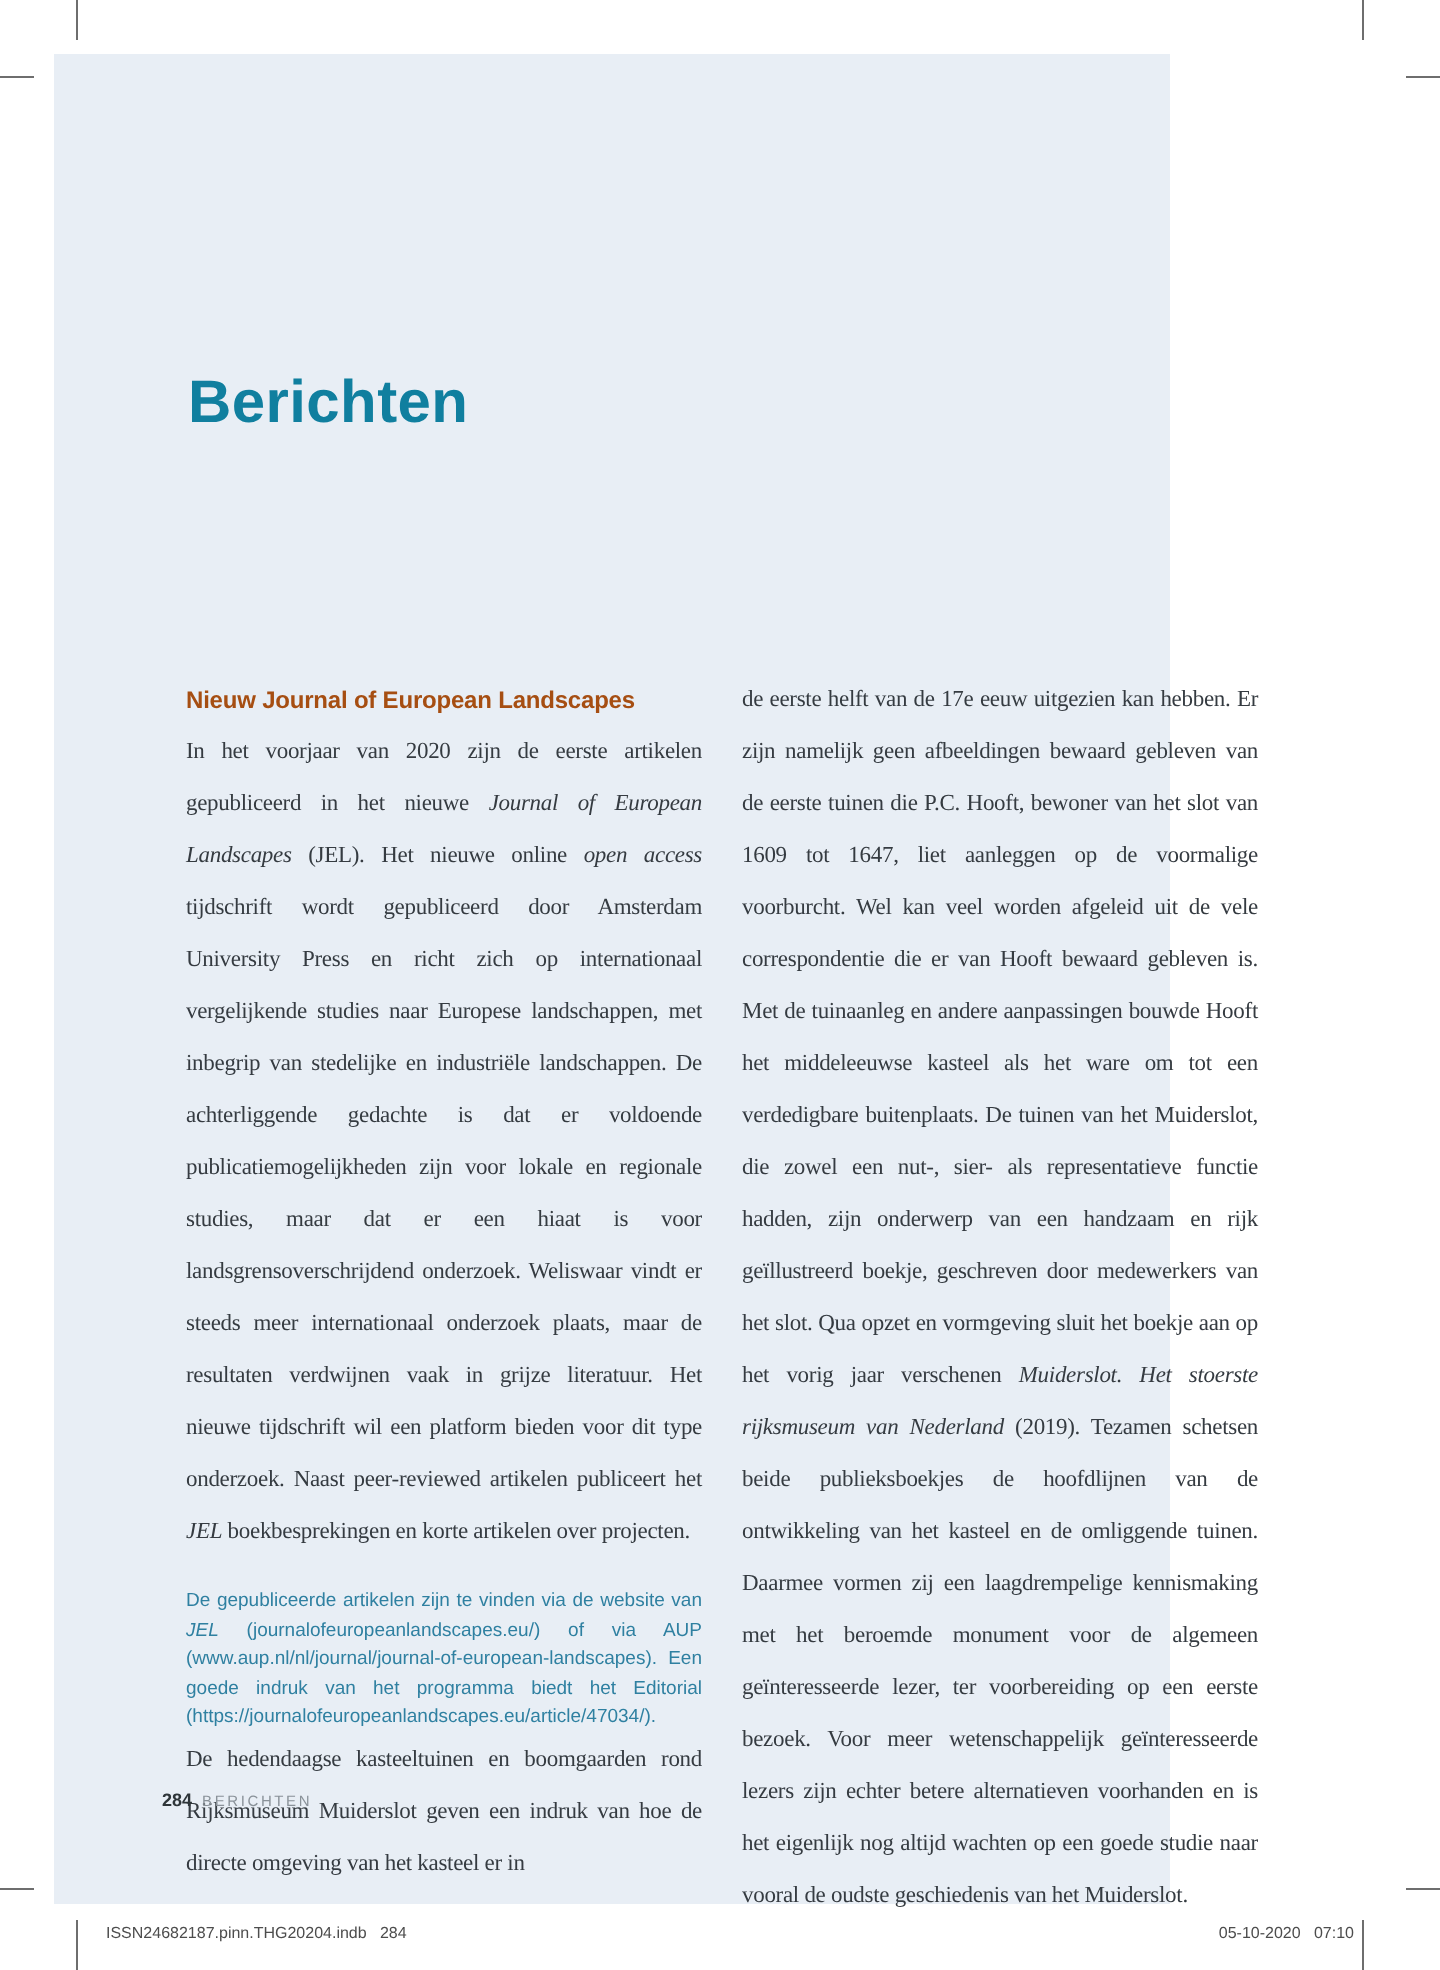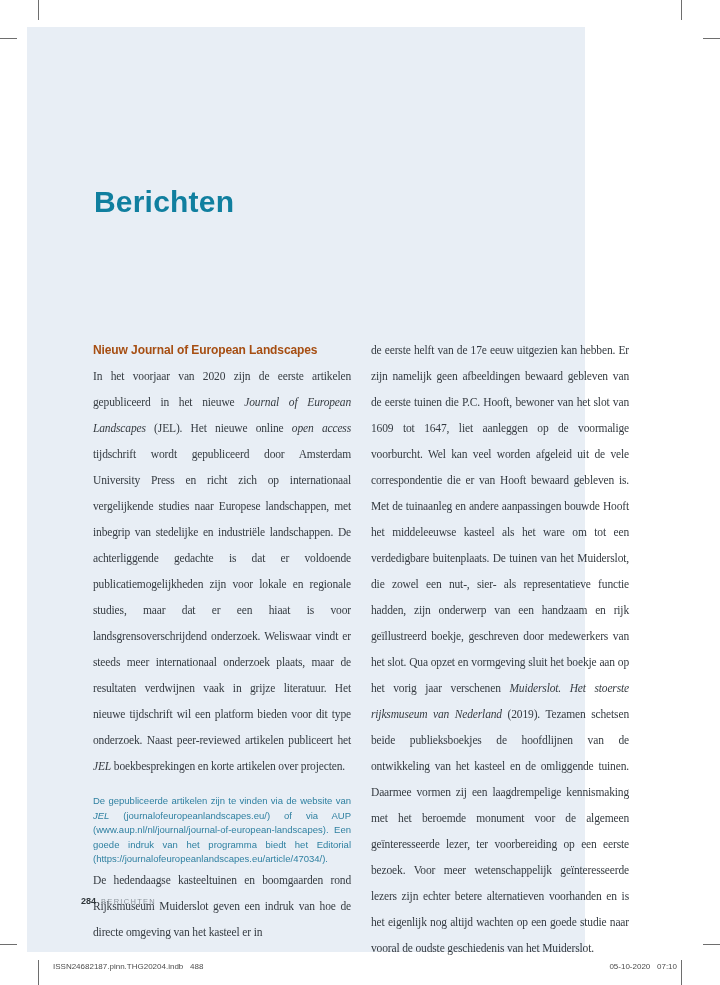--- a/index.html
+++ b/index.html
@@ -95,16 +95,16 @@
     <div class="col col-right">
       <p class="body-text" lang="nl"><span>de eerste helft van de 17e eeuw uitgezien kan hebben. Er zijn namelijk geen afbeeldingen bewaard gebleven van de eerste tuinen die P.C. Hooft, bewoner van het slot van 1609 tot 1647, liet aanleggen op de voormalige voorburcht. Wel kan veel worden afgeleid uit de vele correspondentie die er van Hooft bewaard gebleven is. Met de tuinaanleg en andere aanpassingen bouwde Hooft het middeleeuwse kasteel als het ware om tot een verdedigbare buitenplaats. De tuinen van het Muiderslot, die zowel een nut-, sier- als representatieve functie hadden, zijn onderwerp van een handzaam en rijk geïllustreerd boekje, geschreven door medewerkers van het slot. Qua opzet en vormgeving sluit het boekje aan op het vorig jaar verschenen </span><i>Muiderslot. Het stoerste rijksmuseum van Nederland</i><span> (2019). Tezamen schetsen beide publieksboekjes de hoofdlijnen van de ontwikkeling van het kasteel en de omliggende tuinen. Daarmee vormen zij een laagdrempelige kennismaking met het beroemde monument voor de algemeen geïnteresseerde lezer, ter voorbereiding op een eerste bezoek. Voor meer wetenschappelijk geïnteresseerde lezers zijn echter betere alternatieven voorhanden en is het eigenlijk nog altijd wachten op een goede studie naar vooral de oudste geschiedenis van het Muiderslot.</span></p>
     </div>
 
     <div class="footer">
       <span class="pagenum">284</span><span class="seclabel">BERICHTEN</span>
     </div>
 
   </div>
 
-  <div class="slug slug-left">ISSN24682187.pinn.THG20204.indb   488</div>
+  <div class="slug slug-left">ISSN24682187.pinn.THG20204.indb   284</div>
   <div class="slug slug-right">05-10-2020   07:10</div>
 
 </div>
 
 </body></html>

